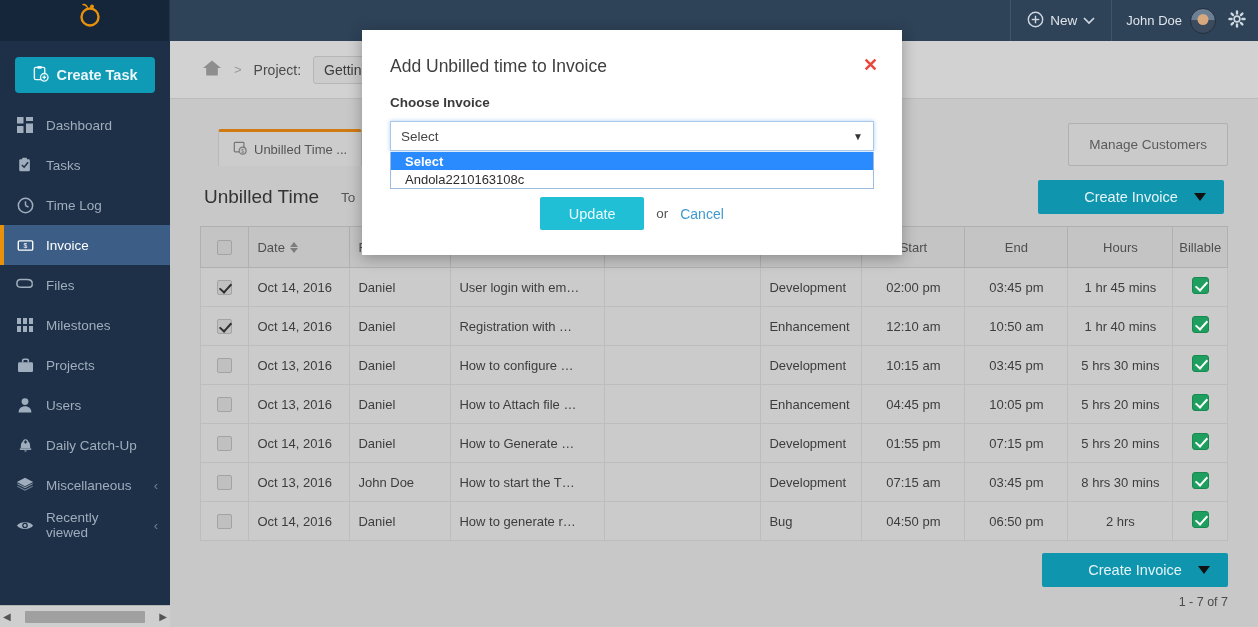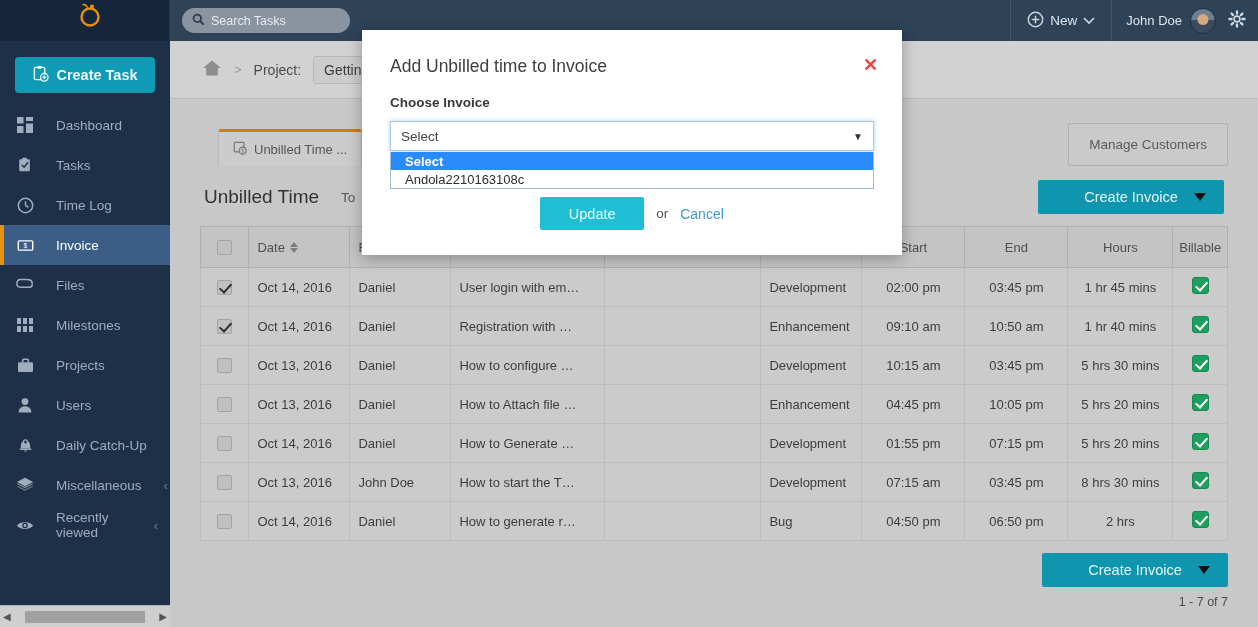--- a/index.html
+++ b/index.html
@@ -66,21 +66,21 @@
   }
   .create-task-btn {
     margin: 16px auto 12px; width: 140px; height: 36px;
     background: #0f9bb5; color: #eaf6f9; border: none; border-radius: 4px;
     font-size: 14.5px; font-weight: bold; cursor: pointer;
     display: flex; align-items: center; justify-content: center; gap: 7px;
     font-family: "Liberation Sans", sans-serif;
   }
   .nav { margin-top: 6px; }
   .nav-item {
-    height: 40px; display: flex; align-items: center; gap: 22px;
+    height: 40px; display: flex; align-items: center; gap: 12px;
     padding-left: 16px; color: #9fadbd; font-size: 13.5px; cursor: pointer;
     position: relative;
   }
   .nav-item.active { background: #3c5d85; color: #ffffff; }
   .nav-item.active::before {
     content: ""; position: absolute; left: 0; top: 0; bottom: 0; width: 4px; background: #e8920b;
   }
   .nav-ico { width: 18px; height: 18px; display: flex; align-items: center; justify-content: center; flex: none; }
   .nav-chev { margin-left: auto; margin-right: 12px; color: #6f8096; font-size: 13px; }
 
@@ -226,29 +226,20 @@
       <span class="logo-mark">
         <svg width="30" height="30" viewBox="0 0 30 30">
           <circle cx="15" cy="17" r="8.5" fill="none" stroke="#e8920b" stroke-width="2.4"></circle>
           <path d="M13 7 C11 3, 8 3, 7 5 C9 5, 11 6, 12.5 8.5 Z" fill="#e8920b"></path>
           <circle cx="17" cy="6.5" r="2" fill="#e8920b"></circle>
         </svg>
       </span>
       <span class="brand-name">Andolasoft</span>
     </div>
 
-    <div class="search-wrap">
-      <span>
-        <svg width="13" height="13" viewBox="0 0 16 16">
-          <circle cx="6.5" cy="6.5" r="4.6" fill="none" stroke="#2f3c4c" stroke-width="2.2"></circle>
-          <line x1="10" y1="10" x2="14.5" y2="14.5" stroke="#2f3c4c" stroke-width="2.4"></line>
-        </svg>
-      </span>
-      <input class="search-input" type="text" placeholder="Search Tasks" style="">
-    </div>
 
     <div class="topbar-right">
       <div class="new-btn">
         <span>
           <svg width="17" height="17" viewBox="0 0 18 18">
             <circle cx="9" cy="9" r="7.6" fill="none" stroke="#cfd7e0" stroke-width="1.5"></circle>
             <line x1="9" y1="5" x2="9" y2="13" stroke="#cfd7e0" stroke-width="1.5"></line>
             <line x1="5" y1="9" x2="13" y2="9" stroke="#cfd7e0" stroke-width="1.5"></line>
           </svg>
         </span>
@@ -546,21 +537,21 @@
               <td class="c-hours">1 hr 45 mins</td>
               <td class="c-bill"><span class="billable-chk"></span></td>
             </tr>
             <tr>
               <td class="c-chk"><span class="cbx on"></span></td>
               <td class="c-date">Oct 14, 2016</td>
               <td class="c-res">Daniel</td>
               <td class="c-task">Registration with …</td>
               <td class="c-desc"></td>
               <td class="c-type">Enhancement</td>
-              <td class="c-start">09:10 am</td>
+              <td class="c-start">12:10 am</td>
               <td class="c-end">10:50 am</td>
               <td class="c-hours">1 hr 40 mins</td>
               <td class="c-bill"><span class="billable-chk"></span></td>
             </tr>
             <tr>
               <td class="c-chk"><span class="cbx"></span></td>
               <td class="c-date">Oct 13, 2016</td>
               <td class="c-res">Daniel</td>
               <td class="c-task">How to configure …</td>
               <td class="c-desc"></td>

